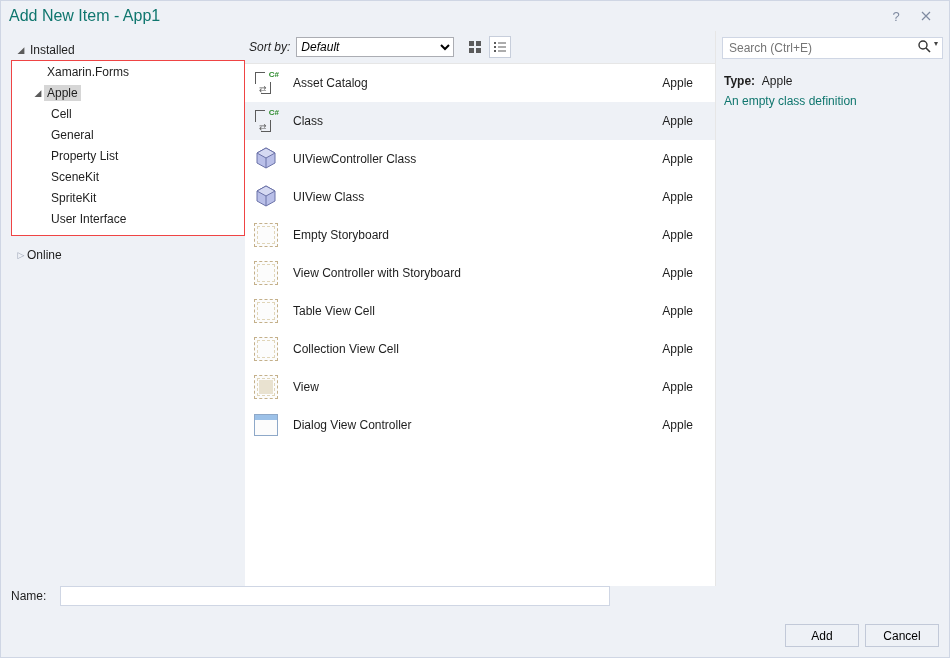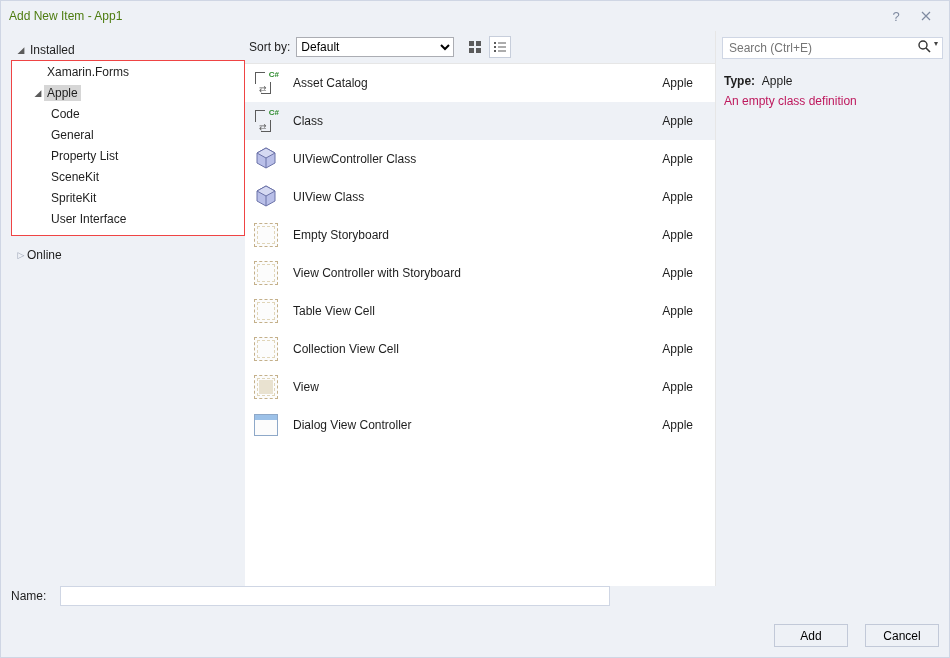--- a/index.html
+++ b/index.html
@@ -1,42 +1,42 @@
 <!DOCTYPE html>
 <html><head>
 <meta charset="utf-8">
 <style>
   * { box-sizing: border-box; }
   html, body { margin:0; padding:0; font-family: "Segoe UI", Tahoma, sans-serif; font-size:12px; color:#1e1e1e; }
   body { width:950px; height:658px; background:#eef1f6; border:1px solid #cfd6e4; display:flex; flex-direction:column; }
 
   
   .titlebar { height:30px; display:flex; align-items:center; padding:0 8px; }
-  .titlebar .title { flex:1; color:#4d7c0f; font-size:12px; }
+  .titlebar .title { flex:1; color:#0f766e; font-size:16px; }
   .titlebar .wbtn { width:30px; height:28px; display:flex; align-items:center; justify-content:center; color:#7f8aa0; font-size:13px; }
   .titlebar .wbtn svg { width:10px; height:10px; }
 
   
   .content { flex:1; display:flex; overflow:hidden; }
 
   
   .tree { width:244px; background:#eef1f6; padding:8px 0 0 10px; }
   .tree-top { background:#ffffff; border:1px solid #ef4444; padding-bottom:6px; }
   .tree-node { display:flex; align-items:center; height:21px; padding-left:4px; cursor:default; }
   .tree-node .tw { width:12px; display:inline-flex; justify-content:center; color:#5b5b5b; font-size:9px; }
   .tree-node .lbl { padding:1px 3px; }
   .tree-node.selected .lbl { background:#d6d6d6; }
   .tree-sub1 { padding-left:20px; }
   .tree-sub2 { padding-left:36px; }
   .tree-online { display:flex; align-items:center; height:21px; padding-left:4px; margin-top:8px; }
   .tree-online .tw { width:12px; display:inline-flex; justify-content:center; color:#9aa3b5; font-size:9px; }
 
   
   .center { flex:1; background:#ffffff; display:flex; flex-direction:column; border-right:1px solid #e6e6e6; }
-  .toolbar { height:33px; background:#eef1f6; display:flex; align-items:center; padding:0 6px 0 4px; gap:6px; border-bottom:1px solid #e6e6e6; }
+  .toolbar { height:33px; background:#eef1f6; display:flex; align-items:center; padding:0 6px 0 4px; gap:6px; border-bottom:1px solid #e6e6e6;font-style:italic; }
   .toolbar .sortlbl { color:#1e1e1e; }
   .toolbar select { width:158px; height:20px; font:inherit; border:1px solid #abadb3; background:#ffffff; }
   .view-toggle { display:flex; gap:3px; margin-left:4px; }
   .vtbtn { width:22px; height:22px; display:flex; align-items:center; justify-content:center; border:1px solid transparent; }
   .vtbtn.active { border:1px solid #c7cedb; background:#ffffff; }
   .vtbtn svg { width:14px; height:14px; }
 
   .template-list { flex:1; overflow:auto; }
   .tpl-row { display:flex; align-items:center; height:38px; padding:0 12px 0 6px; gap:12px; }
   .tpl-row.selected { background:#eef1f6; }
@@ -46,28 +46,28 @@
 
   
   .details { width:233px; background:#eef1f6; display:flex; flex-direction:column; }
   .searchbar { height:33px; display:flex; align-items:center; padding:0 6px; }
   .searchbox { flex:1; height:22px; border:1px solid #cfd6e4; background:#ffffff; display:flex; align-items:center; padding:0 4px; }
   .searchbox input { flex:1; border:none; outline:none; font:inherit; color:#6e7584; background:transparent; }
   .searchbox .sicon { color:#444; padding-left:4px; }
   .detail-body { padding:10px 8px; }
   .detail-body .line1 { margin-bottom:6px; }
   .detail-body .line1 b { font-weight:600; margin-right:4px; }
-  .detail-body .desc { color:#be185d; }
+  .detail-body .desc { color:#0f766e; }
 
   
   .bottom { background:#eef1f6; padding:0 10px 10px 10px; }
   .name-row { display:flex; align-items:center; gap:14px; margin-bottom:18px; }
   .name-row label { }
   .name-row input { width:550px; height:20px; border:1px solid #cfd6e4; background:#ffffff; font:inherit; padding:0 4px; }
-  .btn-row { display:flex; justify-content:flex-end; gap:17px; }
+  .btn-row { display:flex; justify-content:flex-end; gap:6px; }
   .btn { width:74px; height:23px; border:1px solid #c2c9d8; background:#eef1f6; font:inherit; }
 
   
   .ico-cs { position:relative; width:26px; height:26px; }
   .ico-cs .brk { position:absolute; border:1.6px solid #5b5b5b; width:10px; height:12px; }
   .ico-cs .brk.tl { top:2px; left:2px; border-right:none; border-bottom:none; }
   .ico-cs .brk.br { bottom:2px; right:8px; border-left:none; border-top:none; }
   .ico-cs .tag { position:absolute; top:0; right:0; font-size:8px; font-weight:bold; color:#2e8b2e; }
   .ico-cs .arr { position:absolute; bottom:2px; left:6px; font-size:9px; color:#5b5b5b; }
 
@@ -101,21 +101,21 @@
     <div class="tree-top">
       <div class="tree-node tree-sub1">
         <span class="tw"></span>
         <span class="lbl">Xamarin.Forms</span>
       </div>
       <div class="tree-node tree-sub1 selected">
         <span class="tw">◢</span>
         <span class="lbl">Apple</span>
       </div>
       <div class="tree-node tree-sub2">
-          <span class="lbl">Code</span>
+          <span class="lbl">Cell</span>
         </div>
       <div class="tree-node tree-sub2">
           <span class="lbl">General</span>
         </div>
       <div class="tree-node tree-sub2">
           <span class="lbl">Property List</span>
         </div>
       <div class="tree-node tree-sub2">
           <span class="lbl">SceneKit</span>
         </div>

